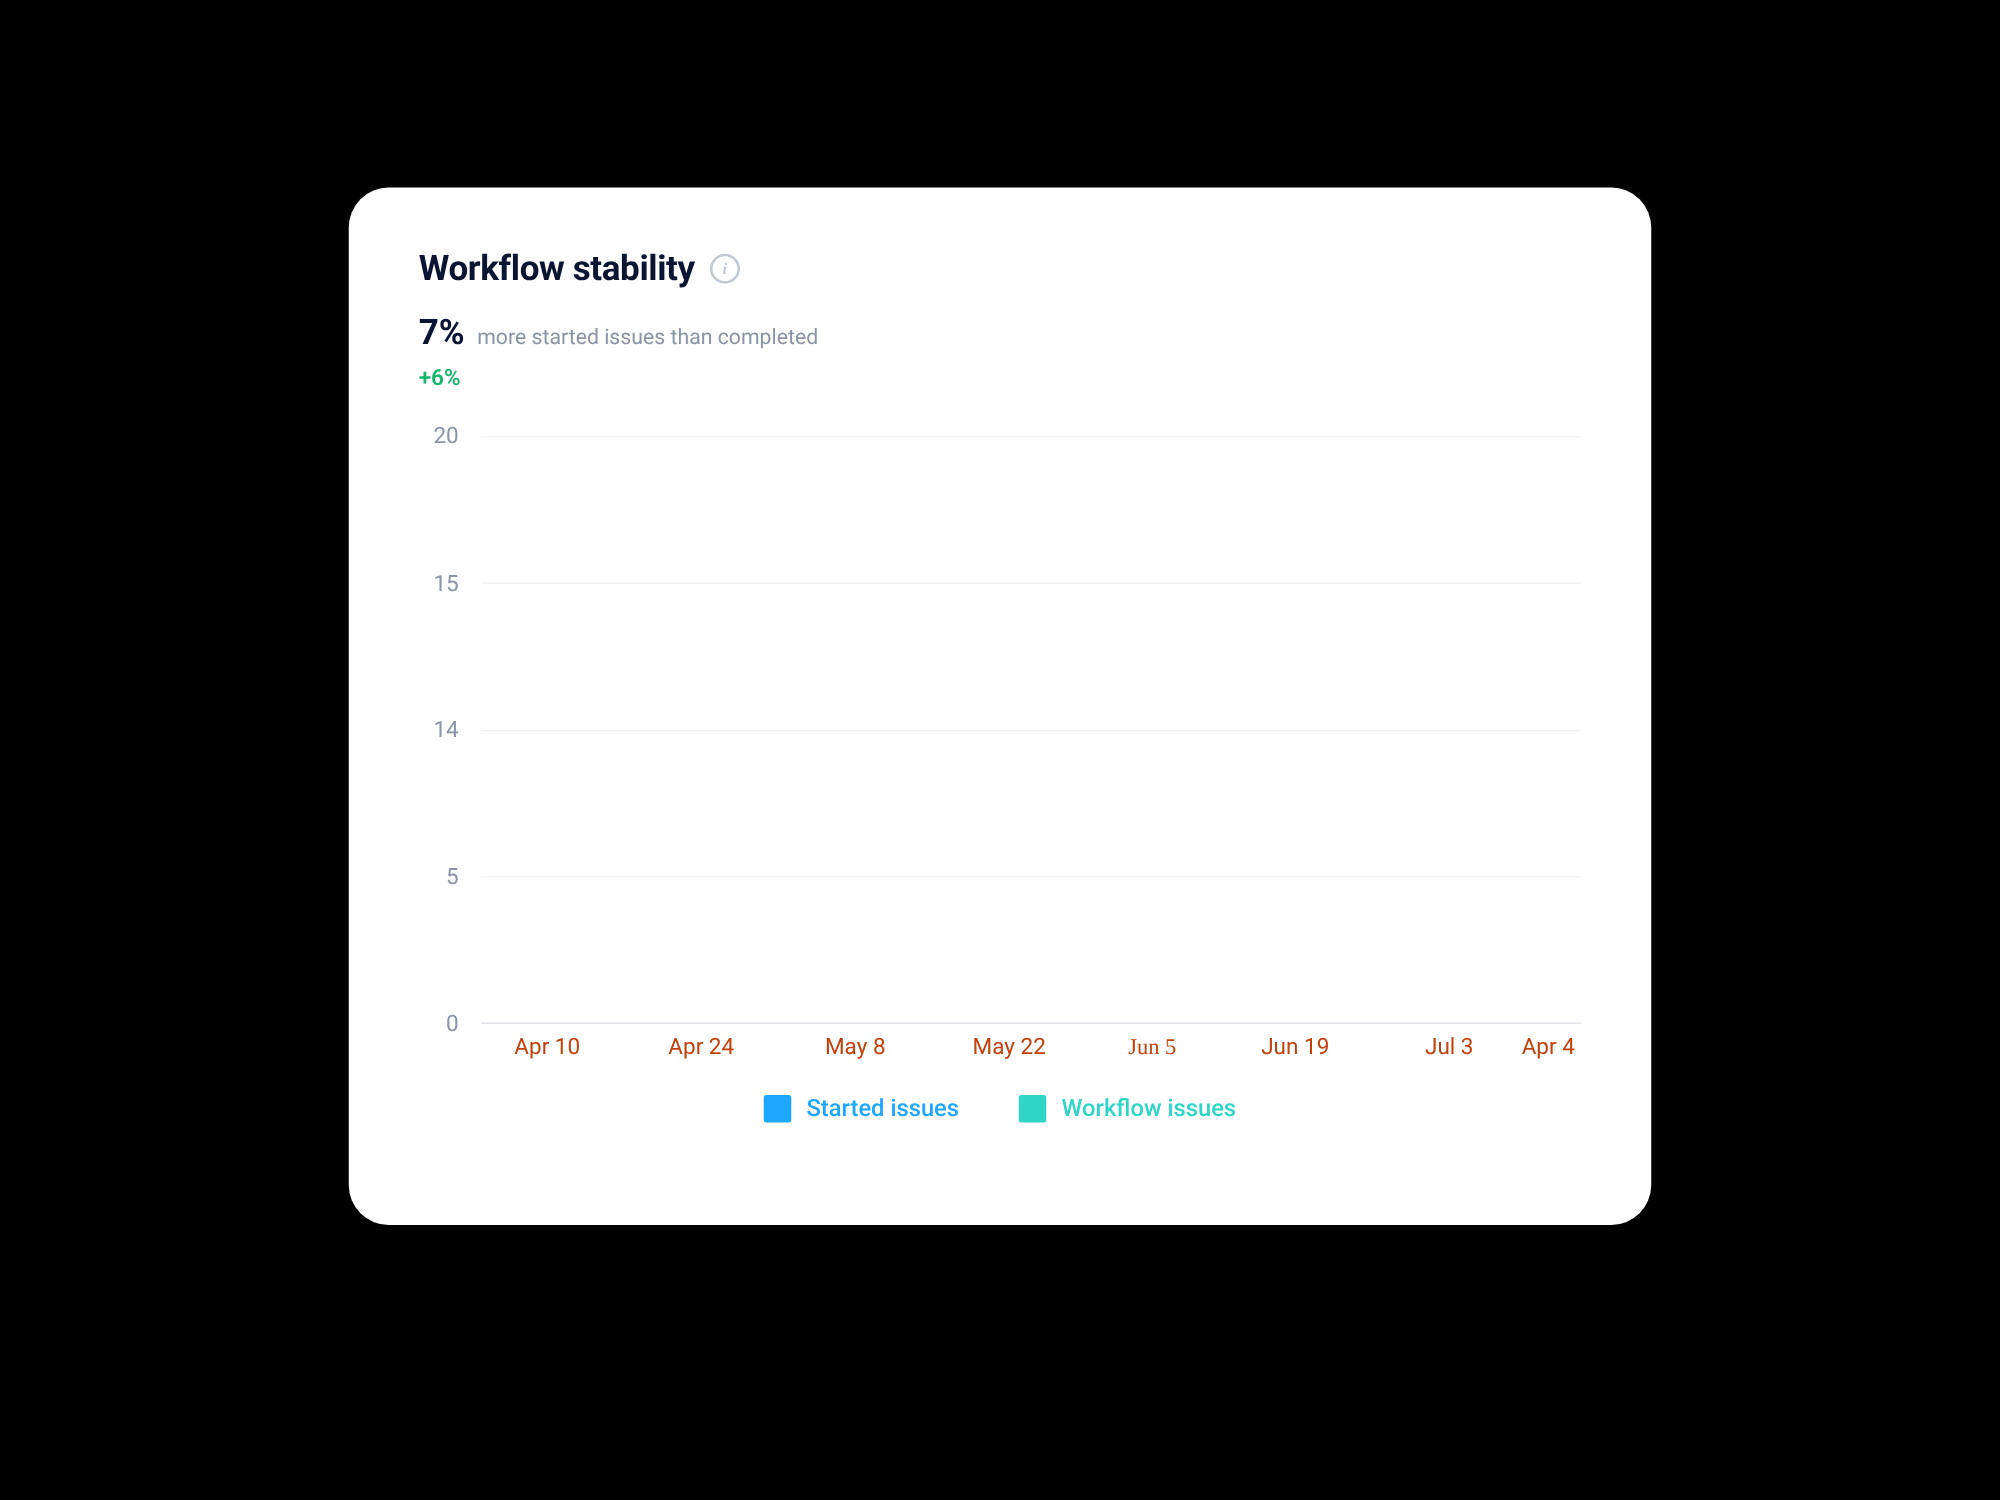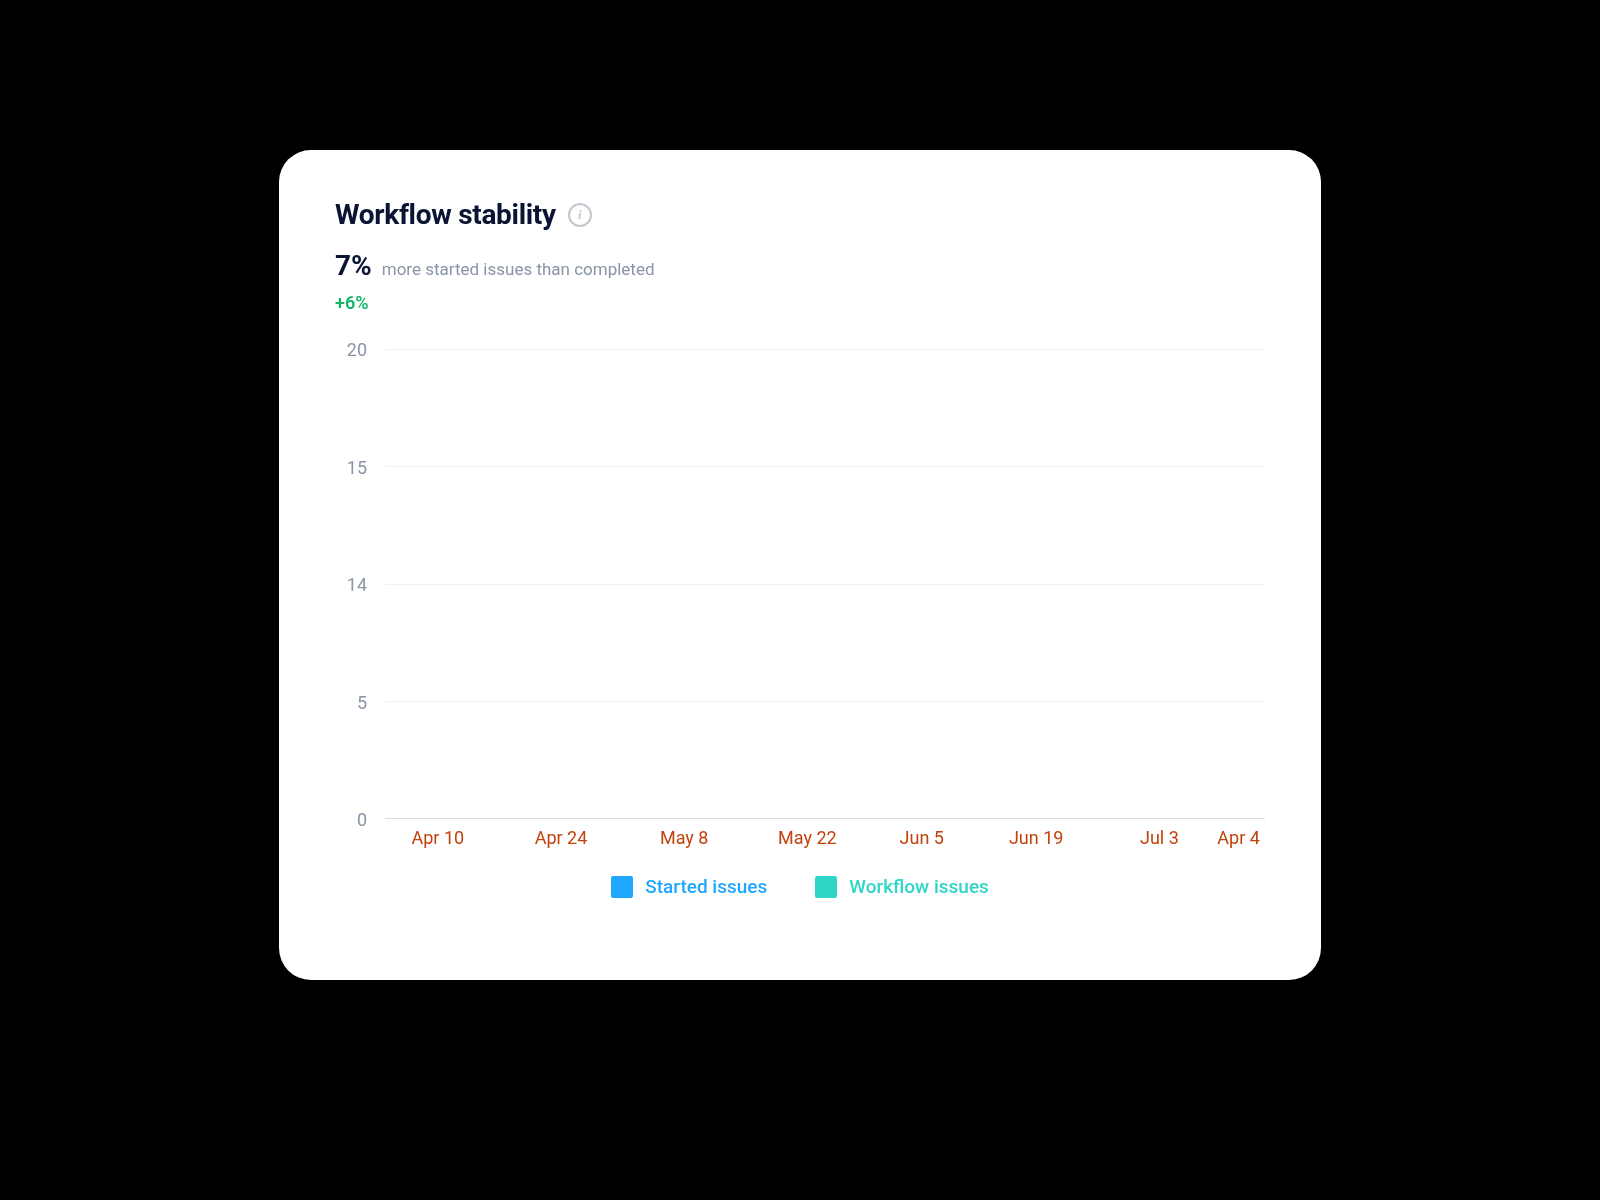--- a/index.html
+++ b/index.html
@@ -252,21 +252,21 @@
     <div class="grid-line" style="top: 75%;"></div>
         <div class="grid-line" style="top: 50%;"></div>
         <div class="grid-line" style="top: 25%;"></div>
         <div class="grid-line" style="top: 0%;"></div>
       </div>
     <div class="x-axis" id="x-axis">
         <div class="x-tick" style="left: 6%;">Apr 10</div>
         <div class="x-tick" style="left: 20%;">Apr 24</div>
         <div class="x-tick" style="left: 34%; text-align: right;">May 8</div>
         <div class="x-tick" style="left: 48%;">May 22</div>
-        <div class="x-tick" style="left: 61%;">Jun 5</div>
+        <div class="x-tick" style="left: 61%; font-family: Liberation Serif, serif;">Jun 5</div>
         <div class="x-tick" style="left: 74%; text-align: right;">Jun 19</div>
         <div class="x-tick" style="left: 88%;">Jul 3</div>
         <div class="x-tick" style="left: 97%;">Apr 4</div>
       </div>
   </div>
 
   <div class="legend">
     <div class="legend-item started">
       <span class="legend-swatch"></span>
       <span>Started issues</span>

